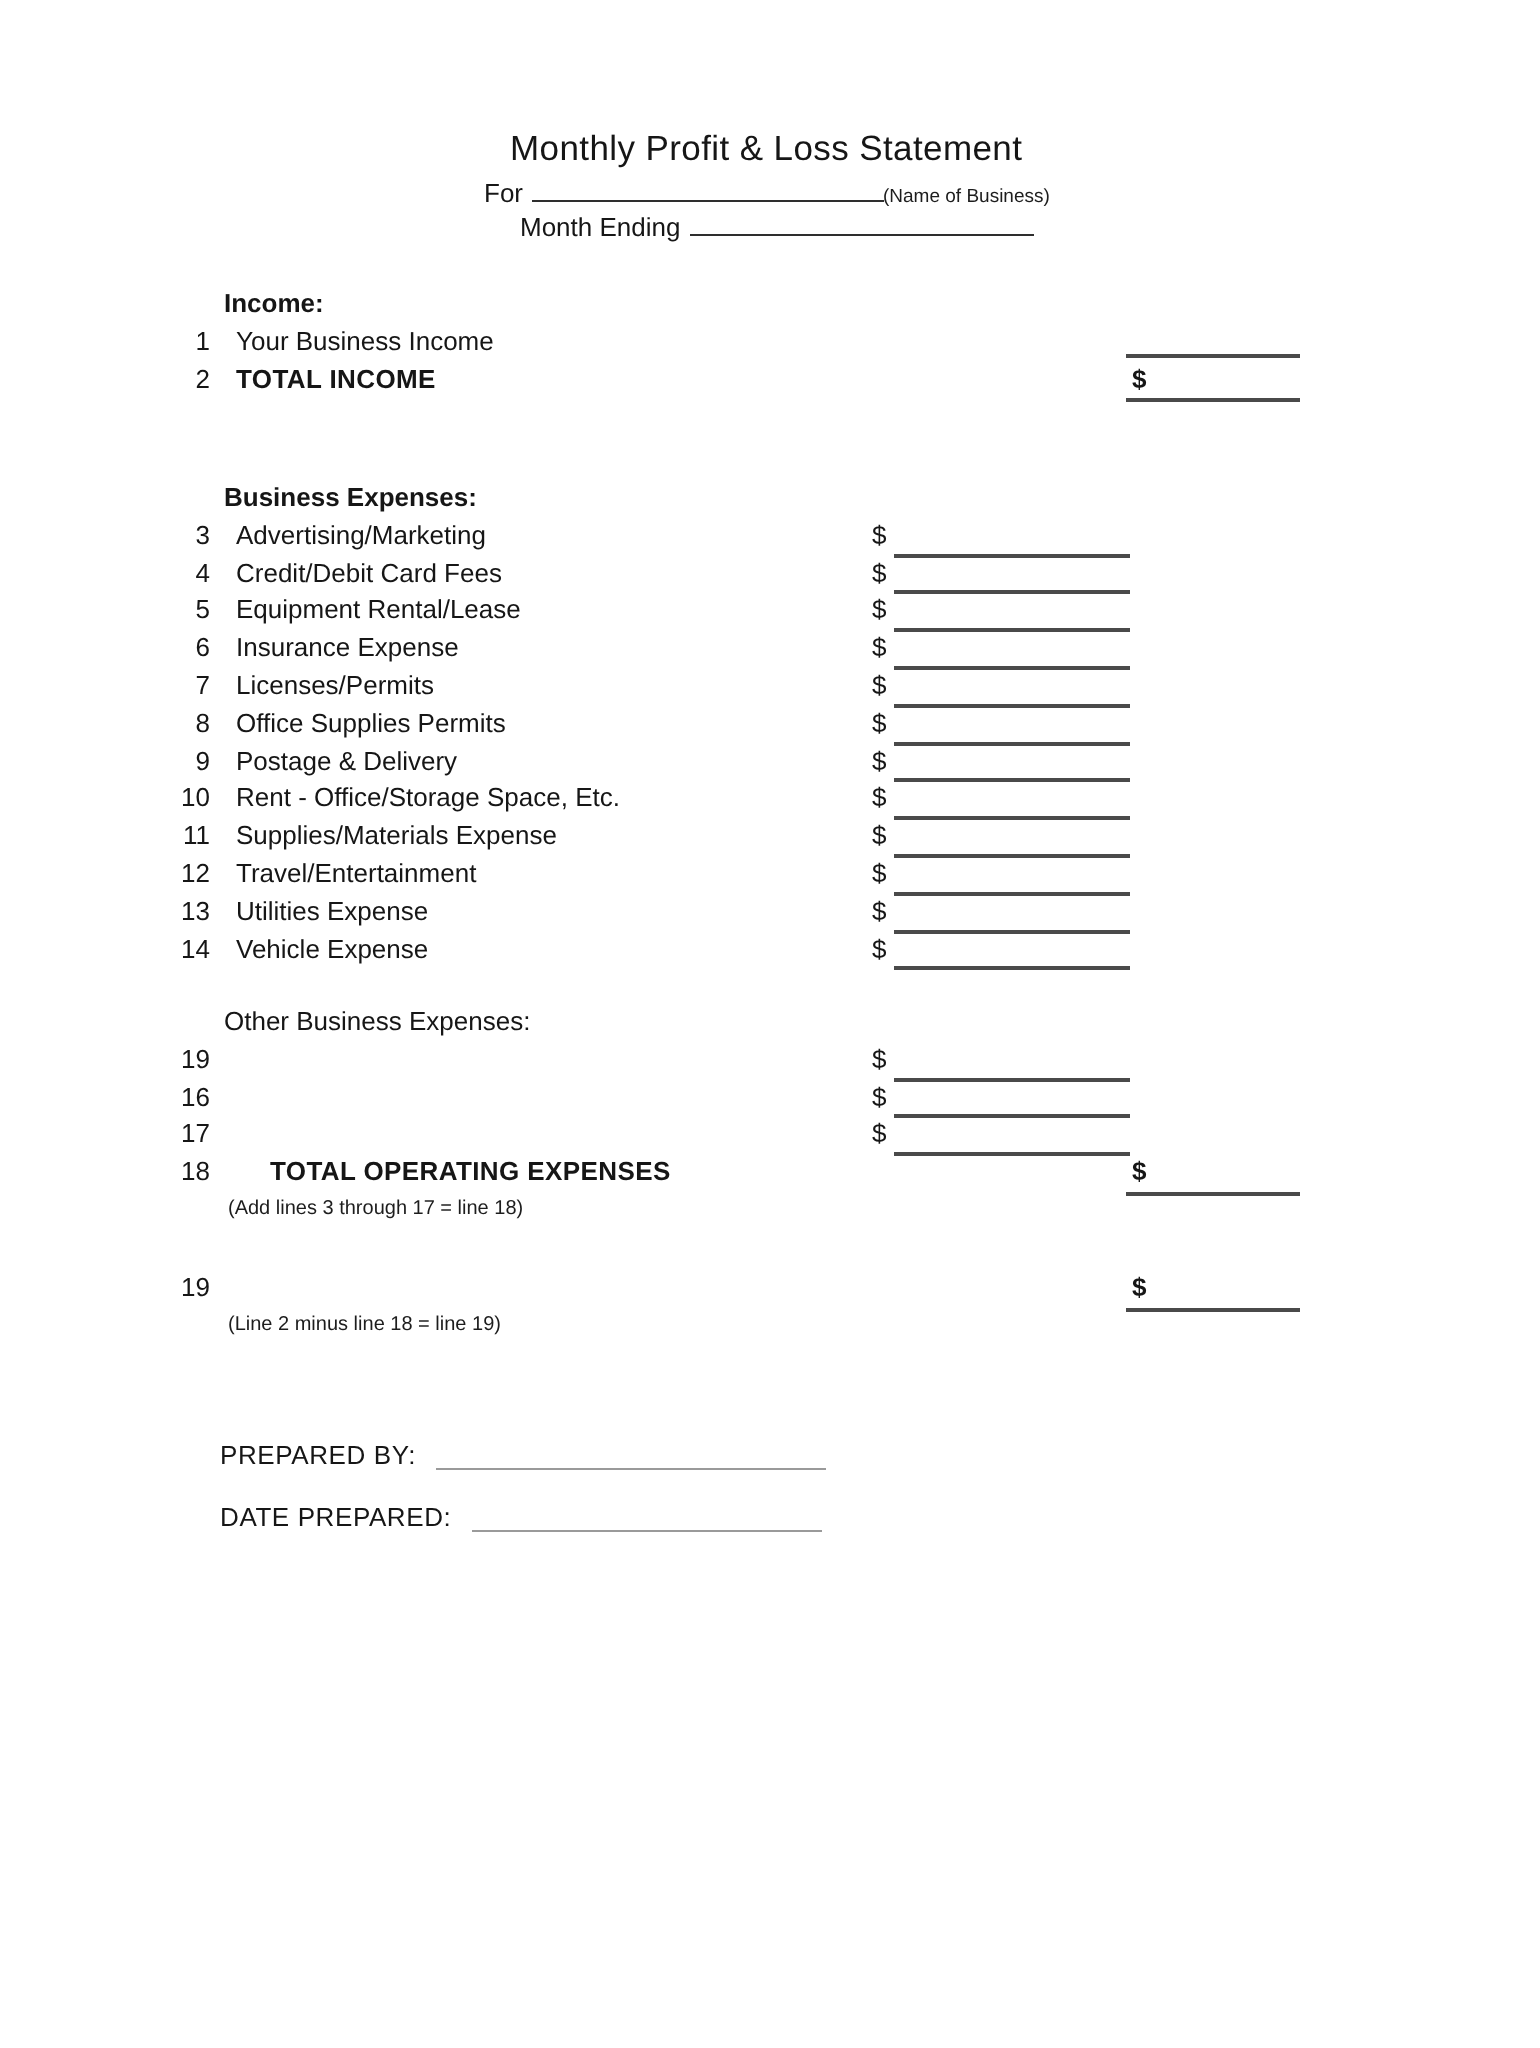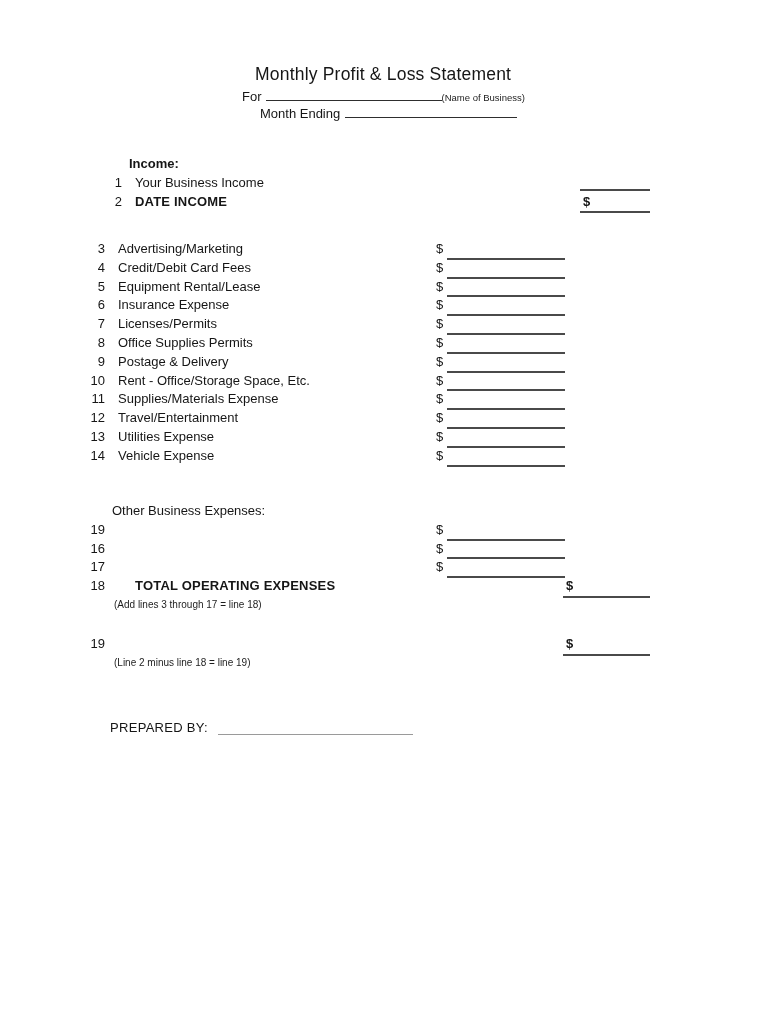--- a/index.html
+++ b/index.html
@@ -11,21 +11,21 @@
   
   .doc-title{position:absolute;left:255px;top:64px;font-size:17.5px;letter-spacing:.2px;}
   .for-line{position:absolute;left:242px;top:88px;height:18px;white-space:nowrap;}
   .month-line{position:absolute;left:260px;top:105px;height:18px;white-space:nowrap;}
   .hblank{display:inline-block;border-bottom:1.5px solid #2e2e2e;height:12px;vertical-align:baseline;}
   .blank-for{width:176px;margin-left:4px;}
   .blank-month{width:172px;margin-left:5px;}
   .small-note{font-size:9.5px;color:#1d1d1d;}
   
   .section{position:absolute;left:0;right:0;}
-  #sec-0{top:155px;margin-left:17px;} #sec-1{top:240px;} #sec-2{top:502px;} #sec-3{top:635px;}
+  #sec-0{top:143px;} #sec-1{top:240px;} #sec-2{top:502px;} #sec-3{top:635px;}
   .sec-header{height:18.8px;line-height:18.8px;padding-left:112px;font-weight:bold;}
   .sec-header.plain{font-weight:normal;}
   .row{position:relative;height:18.8px;line-height:18.8px;}
   .num{position:absolute;left:85px;width:20px;text-align:right;}
   .label{position:absolute;left:118px;white-space:nowrap;}
   .label.bold{font-weight:bold;letter-spacing:.2px;}
   .label.indent{left:135px;}
   .exp-dollar{position:absolute;left:436px;}
   .exp-line{position:absolute;left:447px;width:118px;bottom:-1px;height:0;border-bottom:2px solid #4a4a4a;}
   .tot-dollar{position:absolute;left:566px;font-weight:bold;}
@@ -55,26 +55,27 @@
 
   <div class="section" id="sec-0">
       <div class="sec-header">Income:</div>
       <div class="row">
         <span class="num">1</span>
         <span class="label">Your Business Income</span>
         <span class="rr-line"></span>
       </div>
       <div class="row">
         <span class="num">2</span>
-        <span class="label bold">DATE INCOME</span>
+        <span class="label bold">TOTAL INCOME</span>
         <span class="tot-dollar">$</span>
         <span class="tot-line"></span>
       </div>
     </div>
   <div class="section" id="sec-1">
+      <div class="sec-header">Business Expenses:</div>
       <div class="row">
         <span class="num">3</span>
         <span class="label">Advertising/Marketing</span>
         <span class="exp-dollar">$</span>
         <span class="exp-line"></span>
       </div>
       <div class="row">
         <span class="num">4</span>
         <span class="label">Credit/Debit Card Fees</span>
         <span class="exp-dollar">$</span>
@@ -174,14 +175,17 @@
         <span class="num">19</span>
         <span class="tot-dollar">$</span>
         <span class="tot-line"></span>
       </div>
       <div class="note-row">(Line 2 minus line 18 = line 19)</div>
     </div>
 
   <div class="footer-row" id="prep-row">
     <span>PREPARED BY:</span><span class="fblank fblank-prep"></span>
   </div>
+  <div class="footer-row" id="date-row">
+    <span>DATE PREPARED:</span><span class="fblank fblank-date"></span>
+  </div>
 
 </div>
 
 </body></html>

